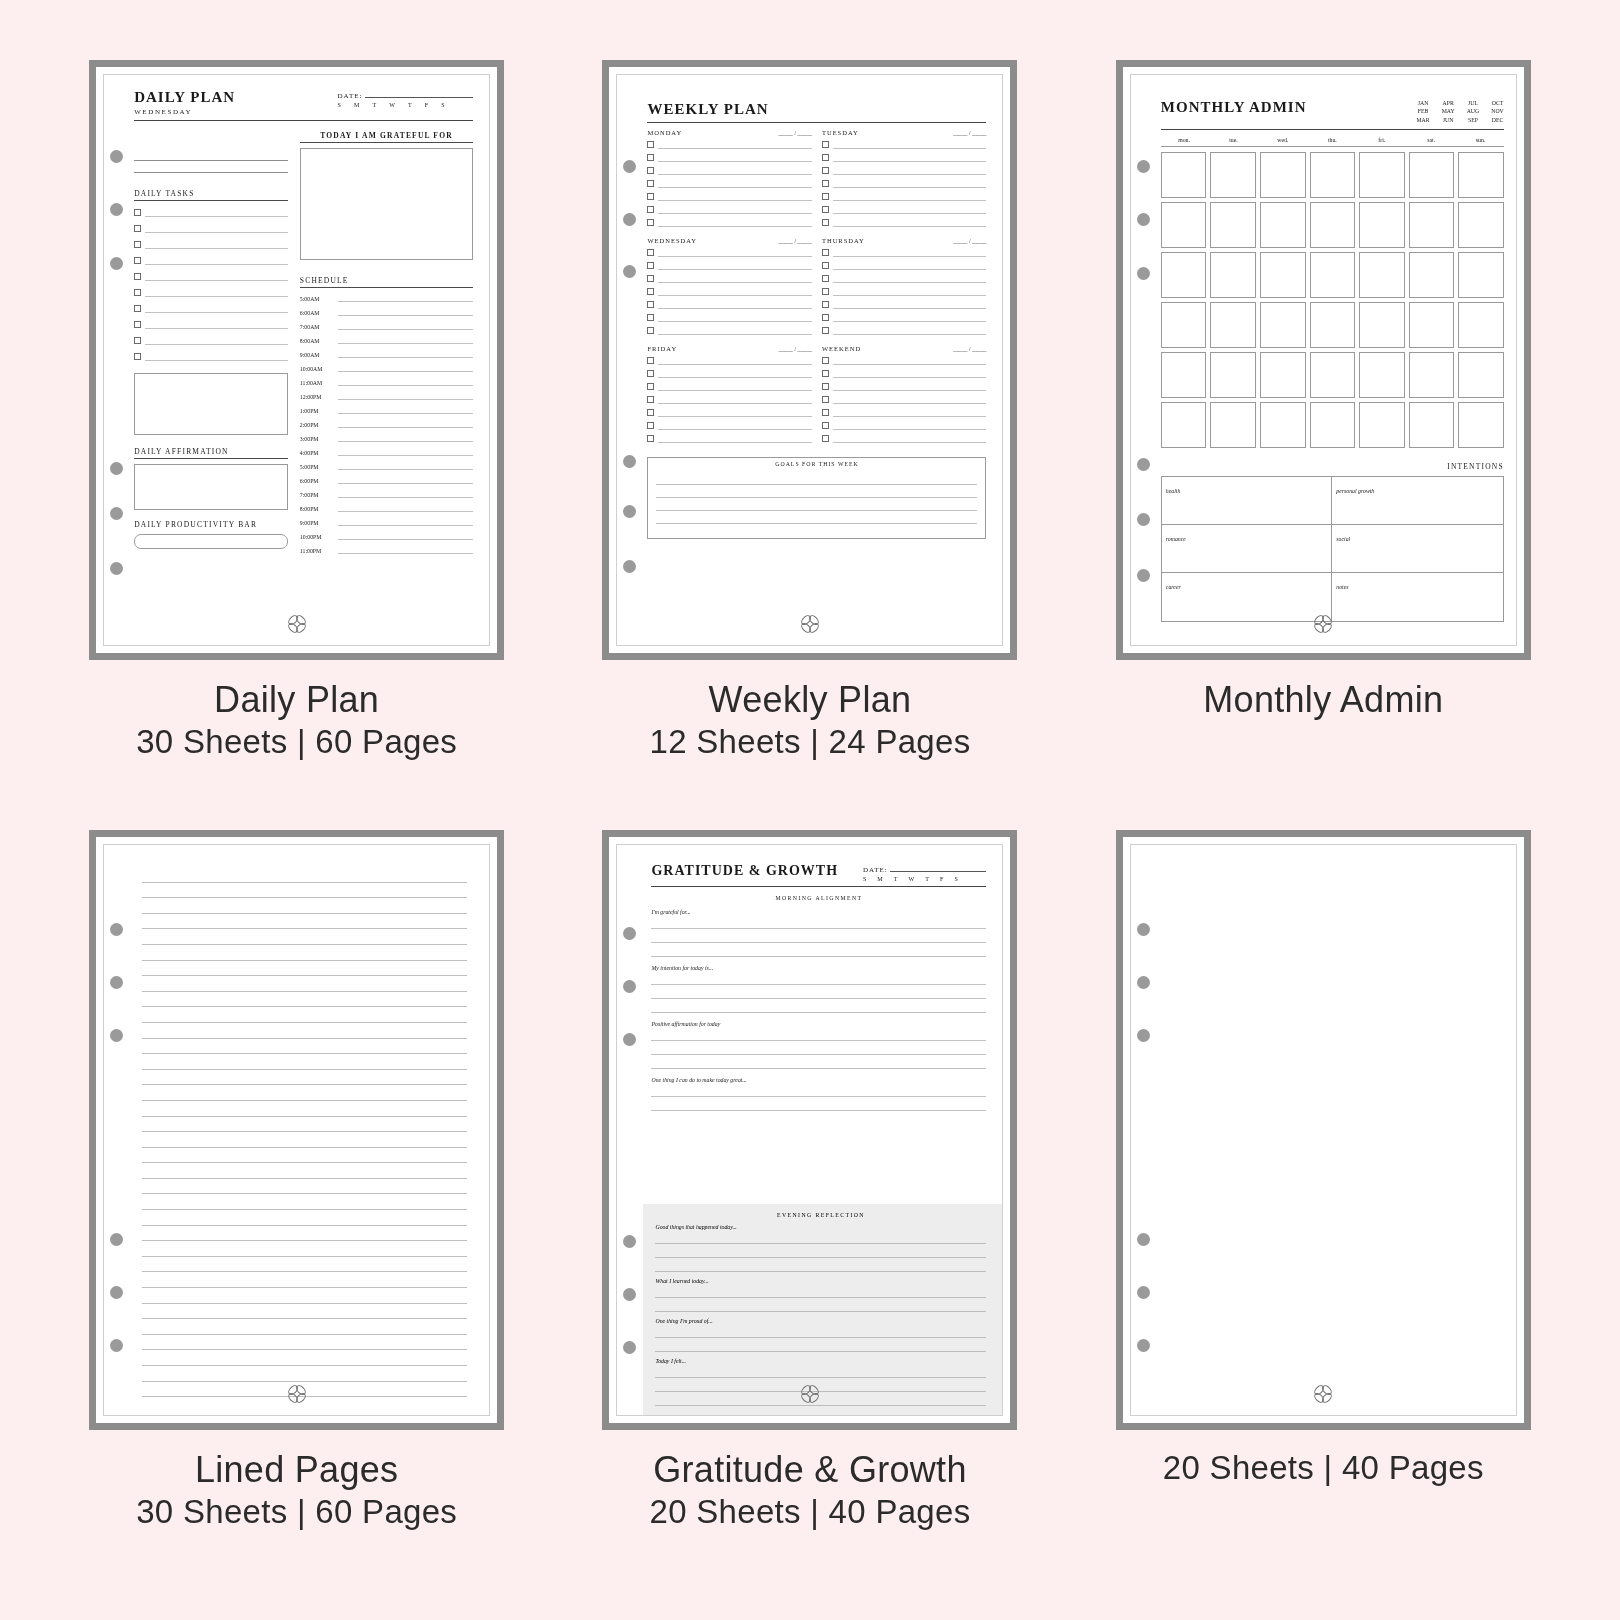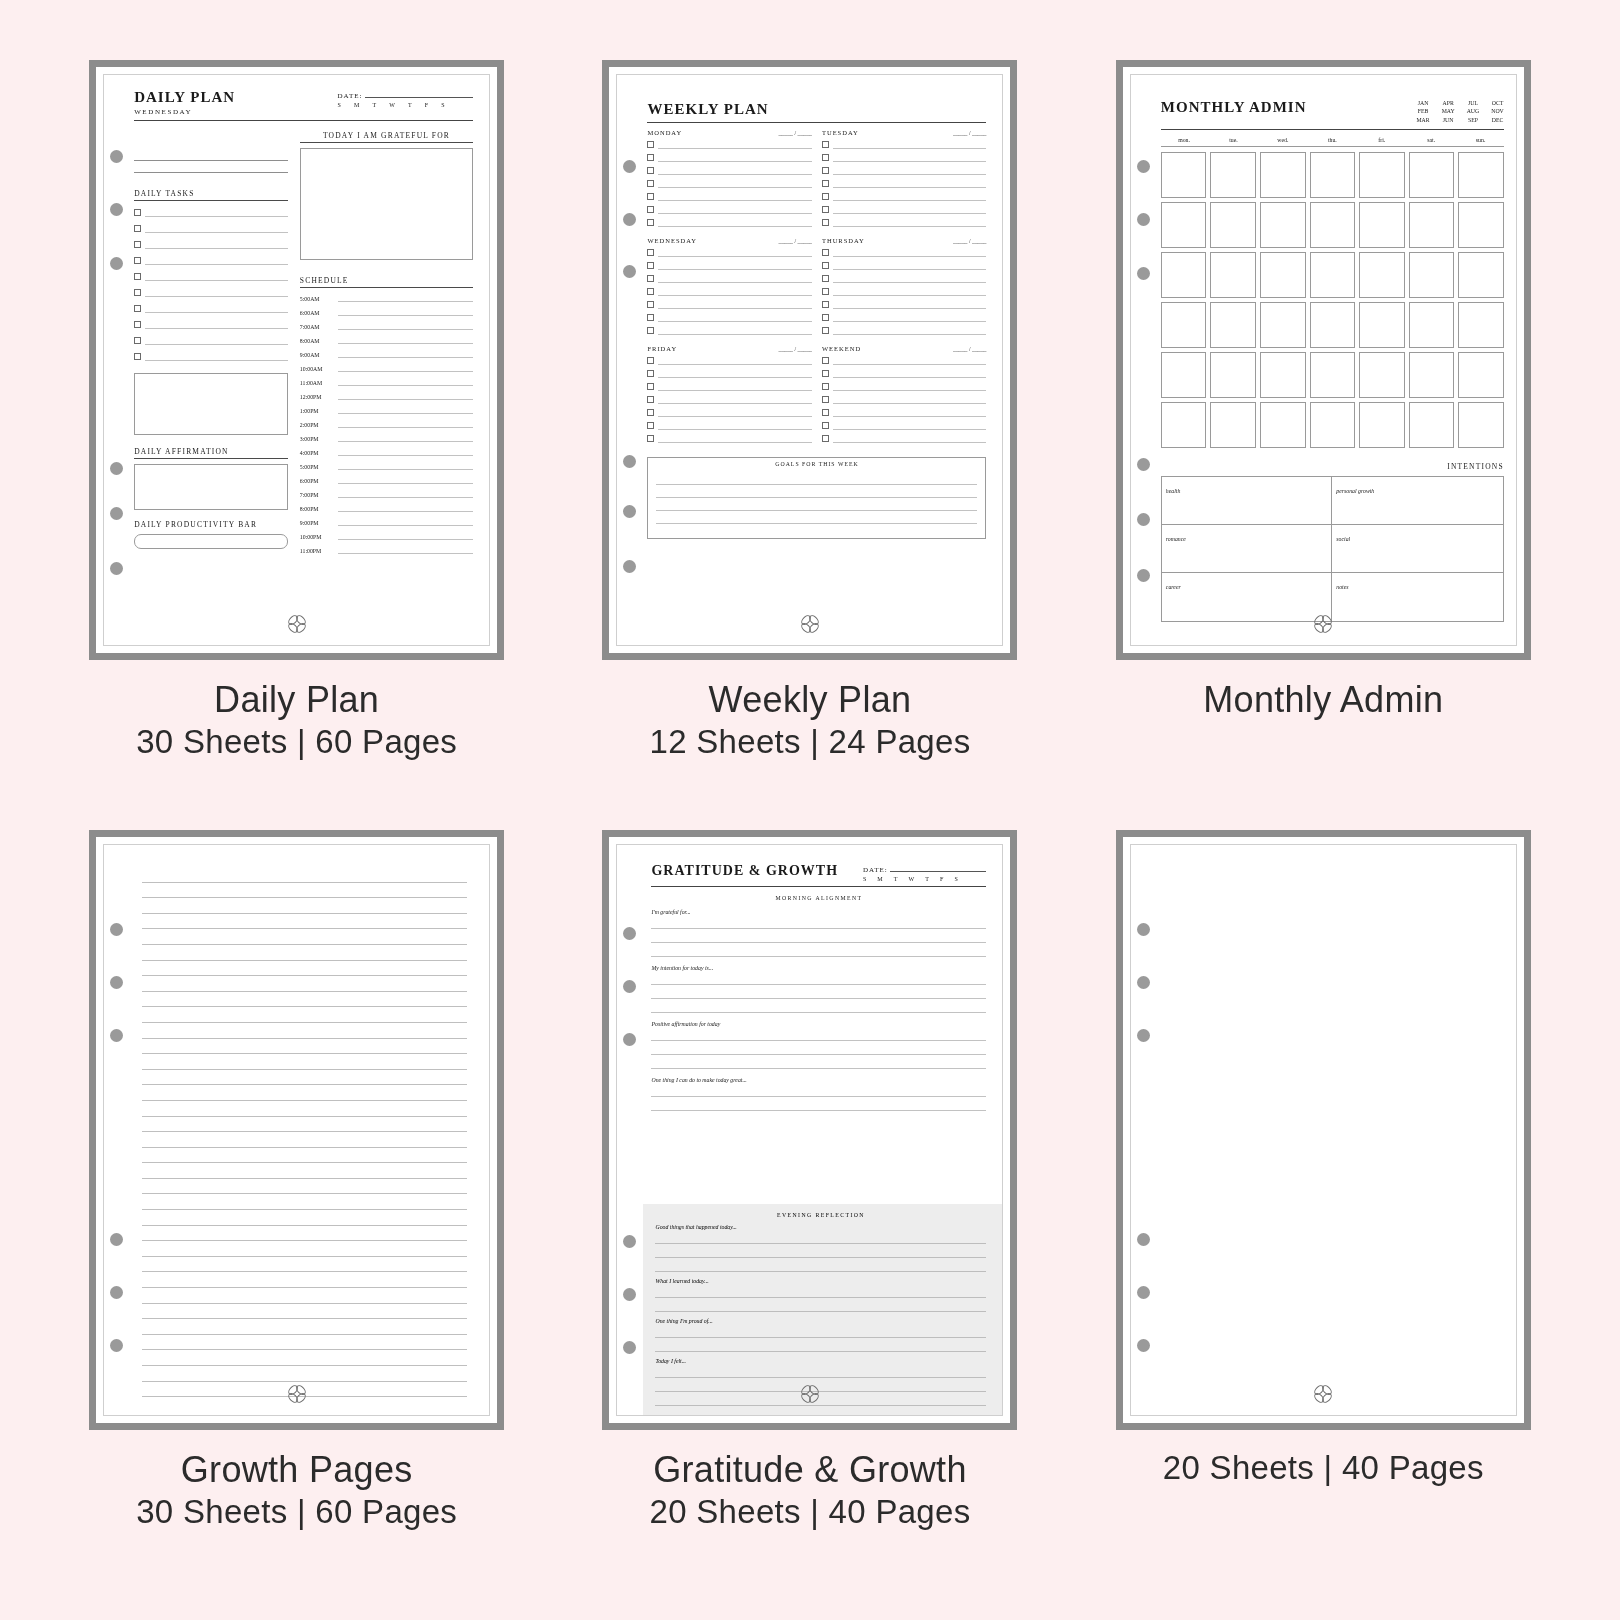--- a/index.html
+++ b/index.html
@@ -161,21 +161,21 @@
               <div class="box" style="height:62px;margin-top:12px;"></div>
 
               <div class="sec-label" style="margin-top:12px;">DAILY AFFIRMATION</div>
               <div class="box" style="height:46px;margin-top:5px;"></div>
 
               <div class="sec-label" style="margin-top:10px;border:none;">DAILY PRODUCTIVITY BAR</div>
               <div style="height:13px;border:1px solid #9a9a9a;border-radius:7px;margin-top:3px;"></div>
             </div>
 
             <div style="width:53%;">
-              <div class="sec-label" style="text-align:center;">TODAY I AM GRATEFUL FOR</div>
+              <div class="sec-label" style="text-align:center;font-weight:bold;">TODAY I AM GRATEFUL FOR</div>
               <div class="box" style="height:112px;margin-top:5px;"></div>
 
               <div class="sec-label" style="margin-top:16px;">SCHEDULE</div>
               <div>
                 <div style="display:flex;align-items:flex-end;gap:4px;margin-top:3px;">
                     <span class="tiny" style="width:34px;">5:00AM</span>
                     <span style="flex:1;border-bottom:1px solid #c2c2c2;height:10px;"></span>
                   </div>
                 <div style="display:flex;align-items:flex-end;gap:4px;margin-top:3px;">
                     <span class="tiny" style="width:34px;">6:00AM</span>
@@ -702,21 +702,21 @@
             <ellipse cx="14" cy="14" rx="8" ry="5" transform="rotate(-45 14 14)"></ellipse>
             <ellipse cx="26" cy="14" rx="8" ry="5" transform="rotate(45 26 14)"></ellipse>
             <ellipse cx="14" cy="26" rx="8" ry="5" transform="rotate(45 14 26)"></ellipse>
             <ellipse cx="26" cy="26" rx="8" ry="5" transform="rotate(-45 26 26)"></ellipse>
           </g>
             </svg>
         </div>
       </div>
     </div>
     <div class="caption">
-      <span class="title">Growth Pages</span>
+      <span class="title">Lined Pages</span>
       <span class="sub">30 Sheets | 60 Pages</span>
     </div>
   </div>
 
   <div class="cell">
     <div class="sheet-frame">
       <div class="page">
         <div class="rings">
           <div class="ring" style="top:82px"></div>
           <div class="ring" style="top:135px"></div>

